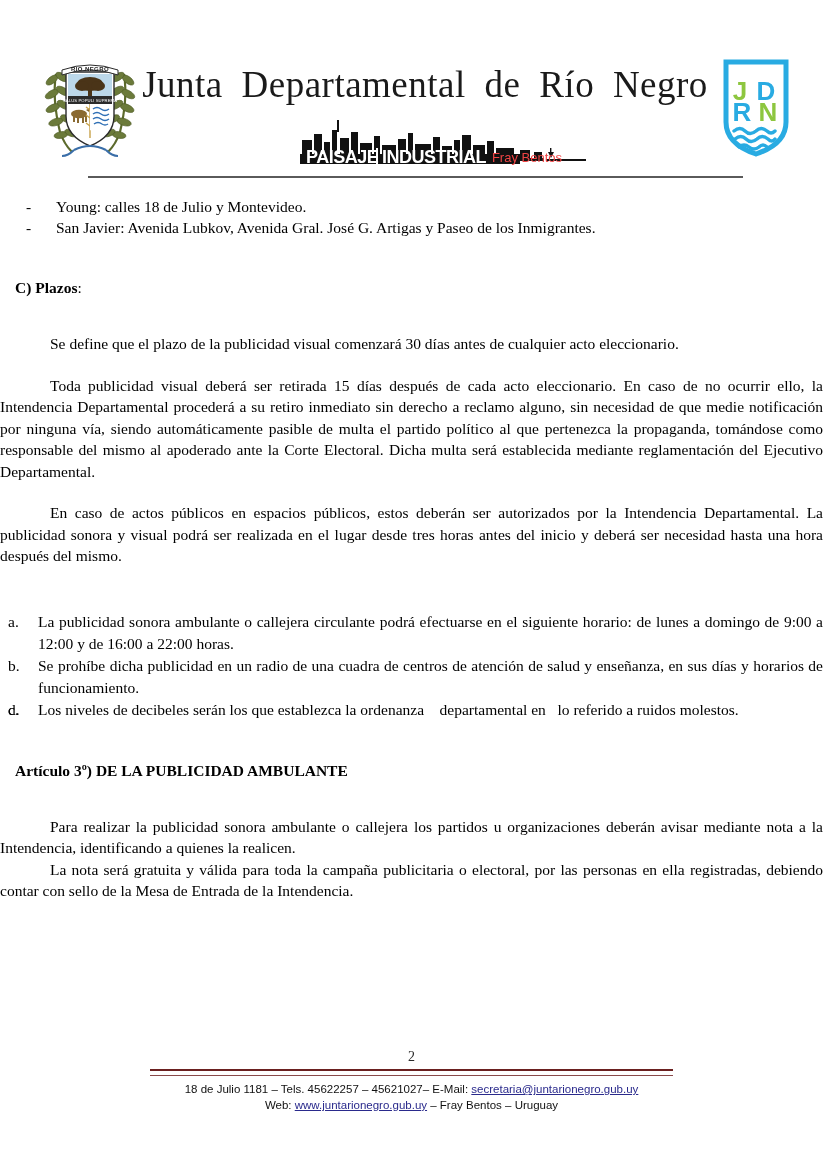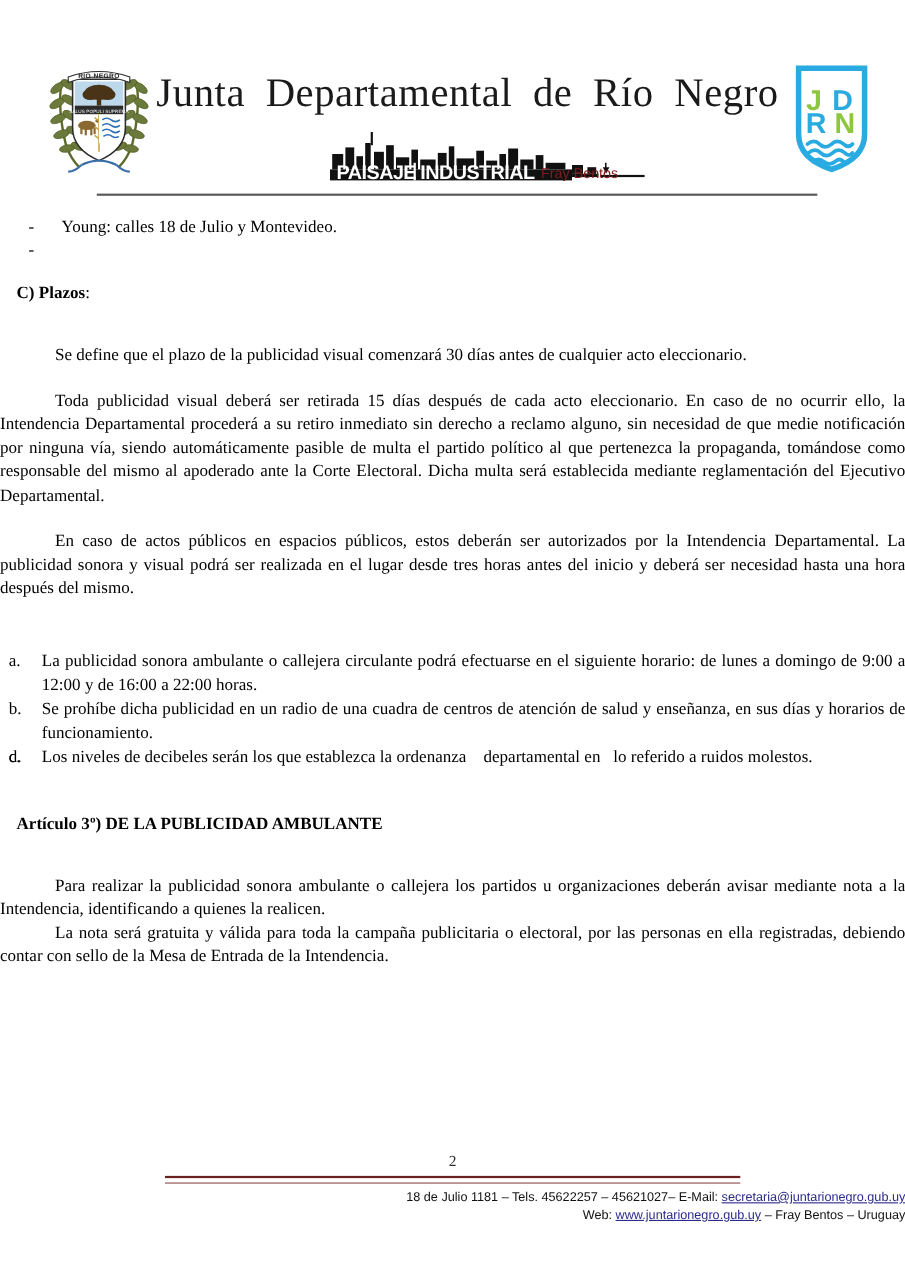--- a/index.html
+++ b/index.html
@@ -66,21 +66,21 @@
   .paisaje-sub {
     position: absolute;
     left: 290px;
     top: 150px;
     width: 300px;
     text-align: right;
     padding-right: 28px;
     box-sizing: border-box;
     font-family: "Liberation Sans", "DejaVu Sans", sans-serif;
     font-size: 13px;
-    color: #7f1d1d;
+    color: #ef4444;
   }
   .header-rule {
     position: absolute;
     left: 88px;
     top: 176px;
     width: 655px;
     height: 2px;
     background: #5a5a5a;
   }
 
@@ -169,21 +169,21 @@
     line-height: 18px;
     color: #2b2b2b;
   }
   .footer-rule {
     margin: 3px 150px 0 150px;
     height: 4px;
     border-top: 2px solid #6b2020;
     border-bottom: 1px solid #8a4a4a;
   }
   .footer-lines {
-    text-align: right;
+    text-align: center;
     font-family: "Liberation Sans", "DejaVu Sans", sans-serif;
     font-size: 11.5px;
     line-height: 16px;
     color: #111111;
     padding-top: 5px;
   }
   .footer-lines a,
   .footer-lines .link {
     color: #2a2a8c;
     text-decoration: underline;
@@ -336,20 +336,21 @@
 
   <div class="content">
 
     <ul class="dash-list block">
       <li>
         <span class="dash">-</span>
         <span>Young: calles 18 de Julio y Montevideo.</span>
       </li>
       <li>
         <span class="dash">-</span>
+        <span>San Javier: Avenida Lubkov, Avenida Gral. José G. Artigas y Paseo de los Inmigrantes.</span>
       </li>
     </ul>
 
     <div class="gap-lg"></div>
 
     <h3 class="heading block">
       <span>C) Plazos</span><span class="reg">:</span>
     </h3>
 
     <div class="gap-md"></div>

